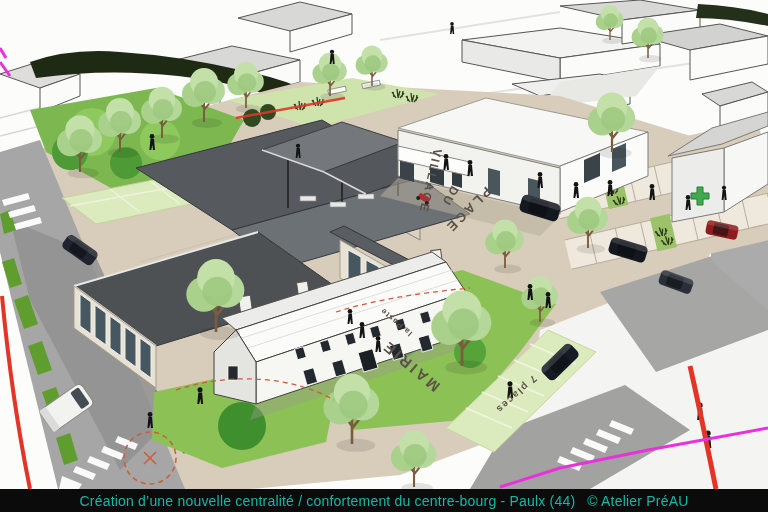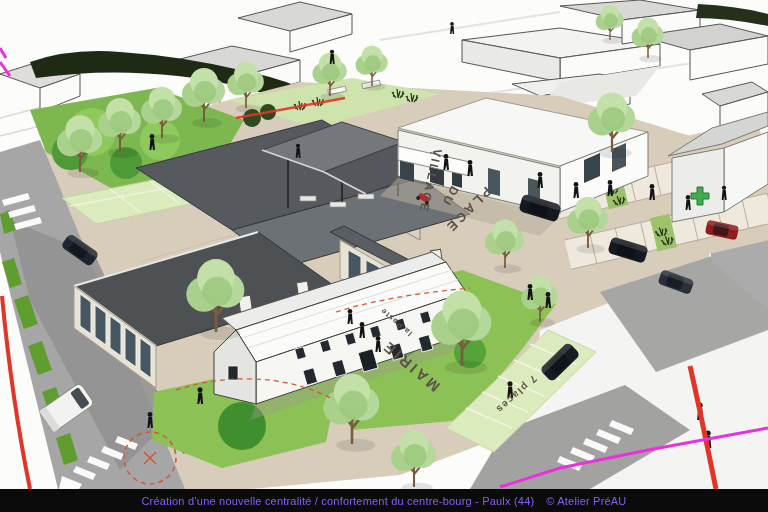--- a/index.html
+++ b/index.html
@@ -1,21 +1,21 @@
 <!DOCTYPE html>
 <html><head>
 <meta charset="utf-8">
 <style>
   html,body{margin:0;padding:0;background:#222;}
   #frame{position:relative;width:768px;height:512px;overflow:hidden;background:#fbfbfa;
          font-family:"Liberation Sans",sans-serif;}
   #render{display:block;width:768px;height:489px;}
   #caption-bar{position:absolute;left:0;bottom:0;width:768px;height:23px;background:#0b0b0b;
     display:flex;align-items:center;justify-content:center;gap:12px;}
-  #caption-bar span{color:#8b5cf6;font-size:11px;letter-spacing:.2px;white-space:nowrap;}
+  #caption-bar span{color:#14b8a6;font-size:14px;letter-spacing:.2px;white-space:nowrap;}
   text.ground-label{font-family:"Liberation Sans",sans-serif;font-weight:bold;fill:#5a5248;}
 </style>
 </head>
 <body>
 
 <div id="frame">
 <svg id="render" viewBox="0 0 768 489">
   <defs>
     <g id="tree">
       <ellipse cx="3" cy="1" rx="15" ry="5" fill="#000" opacity="0.10"></ellipse>

